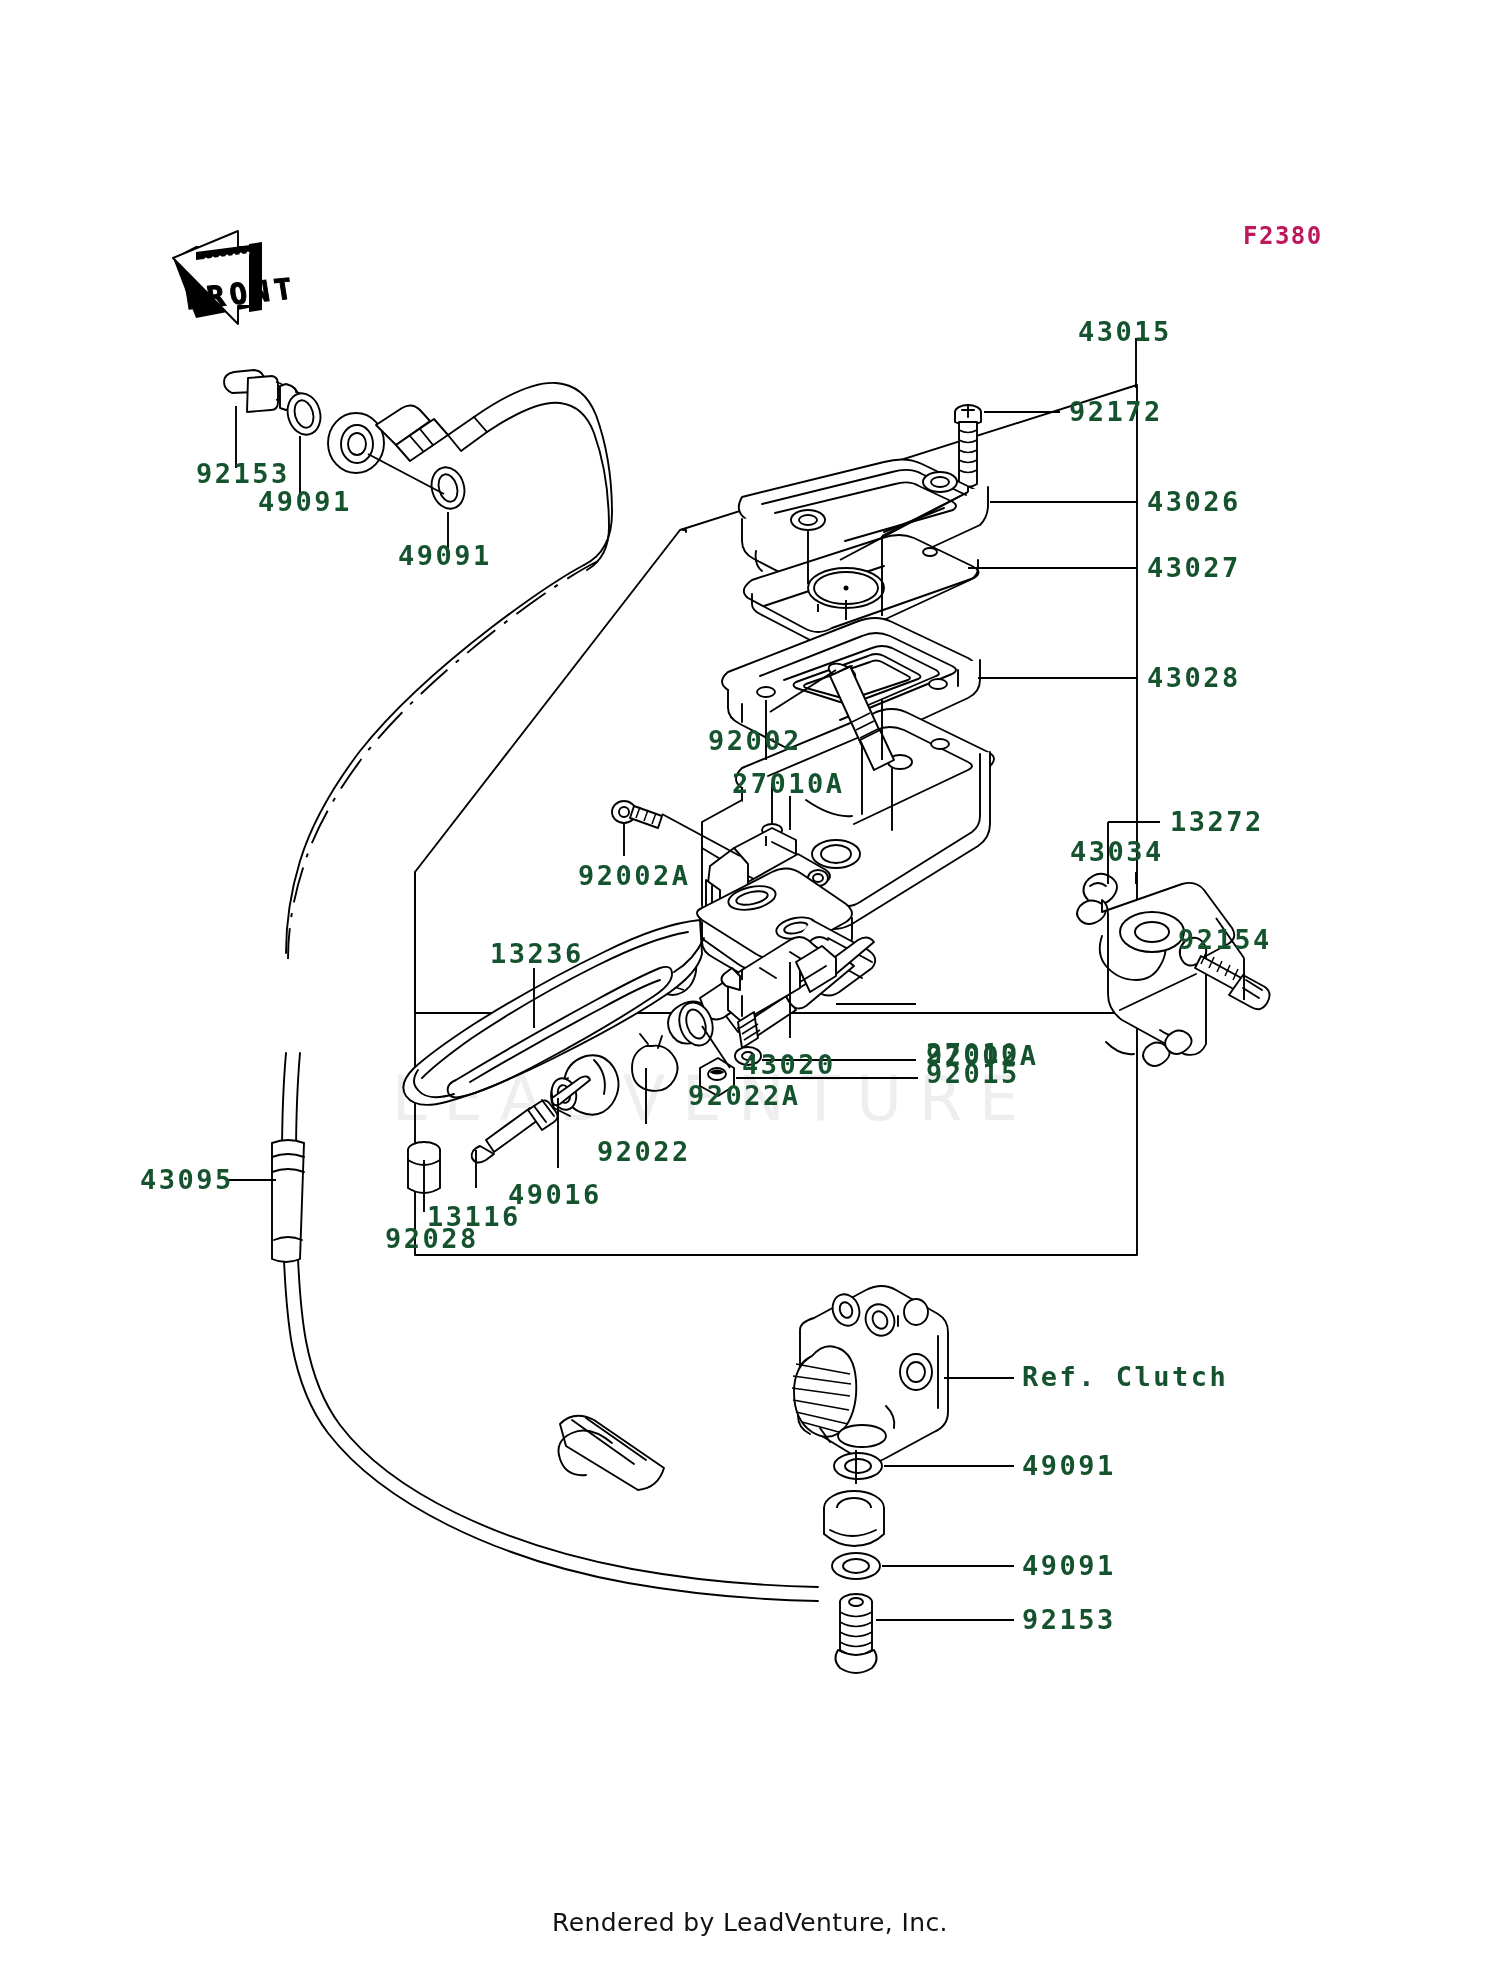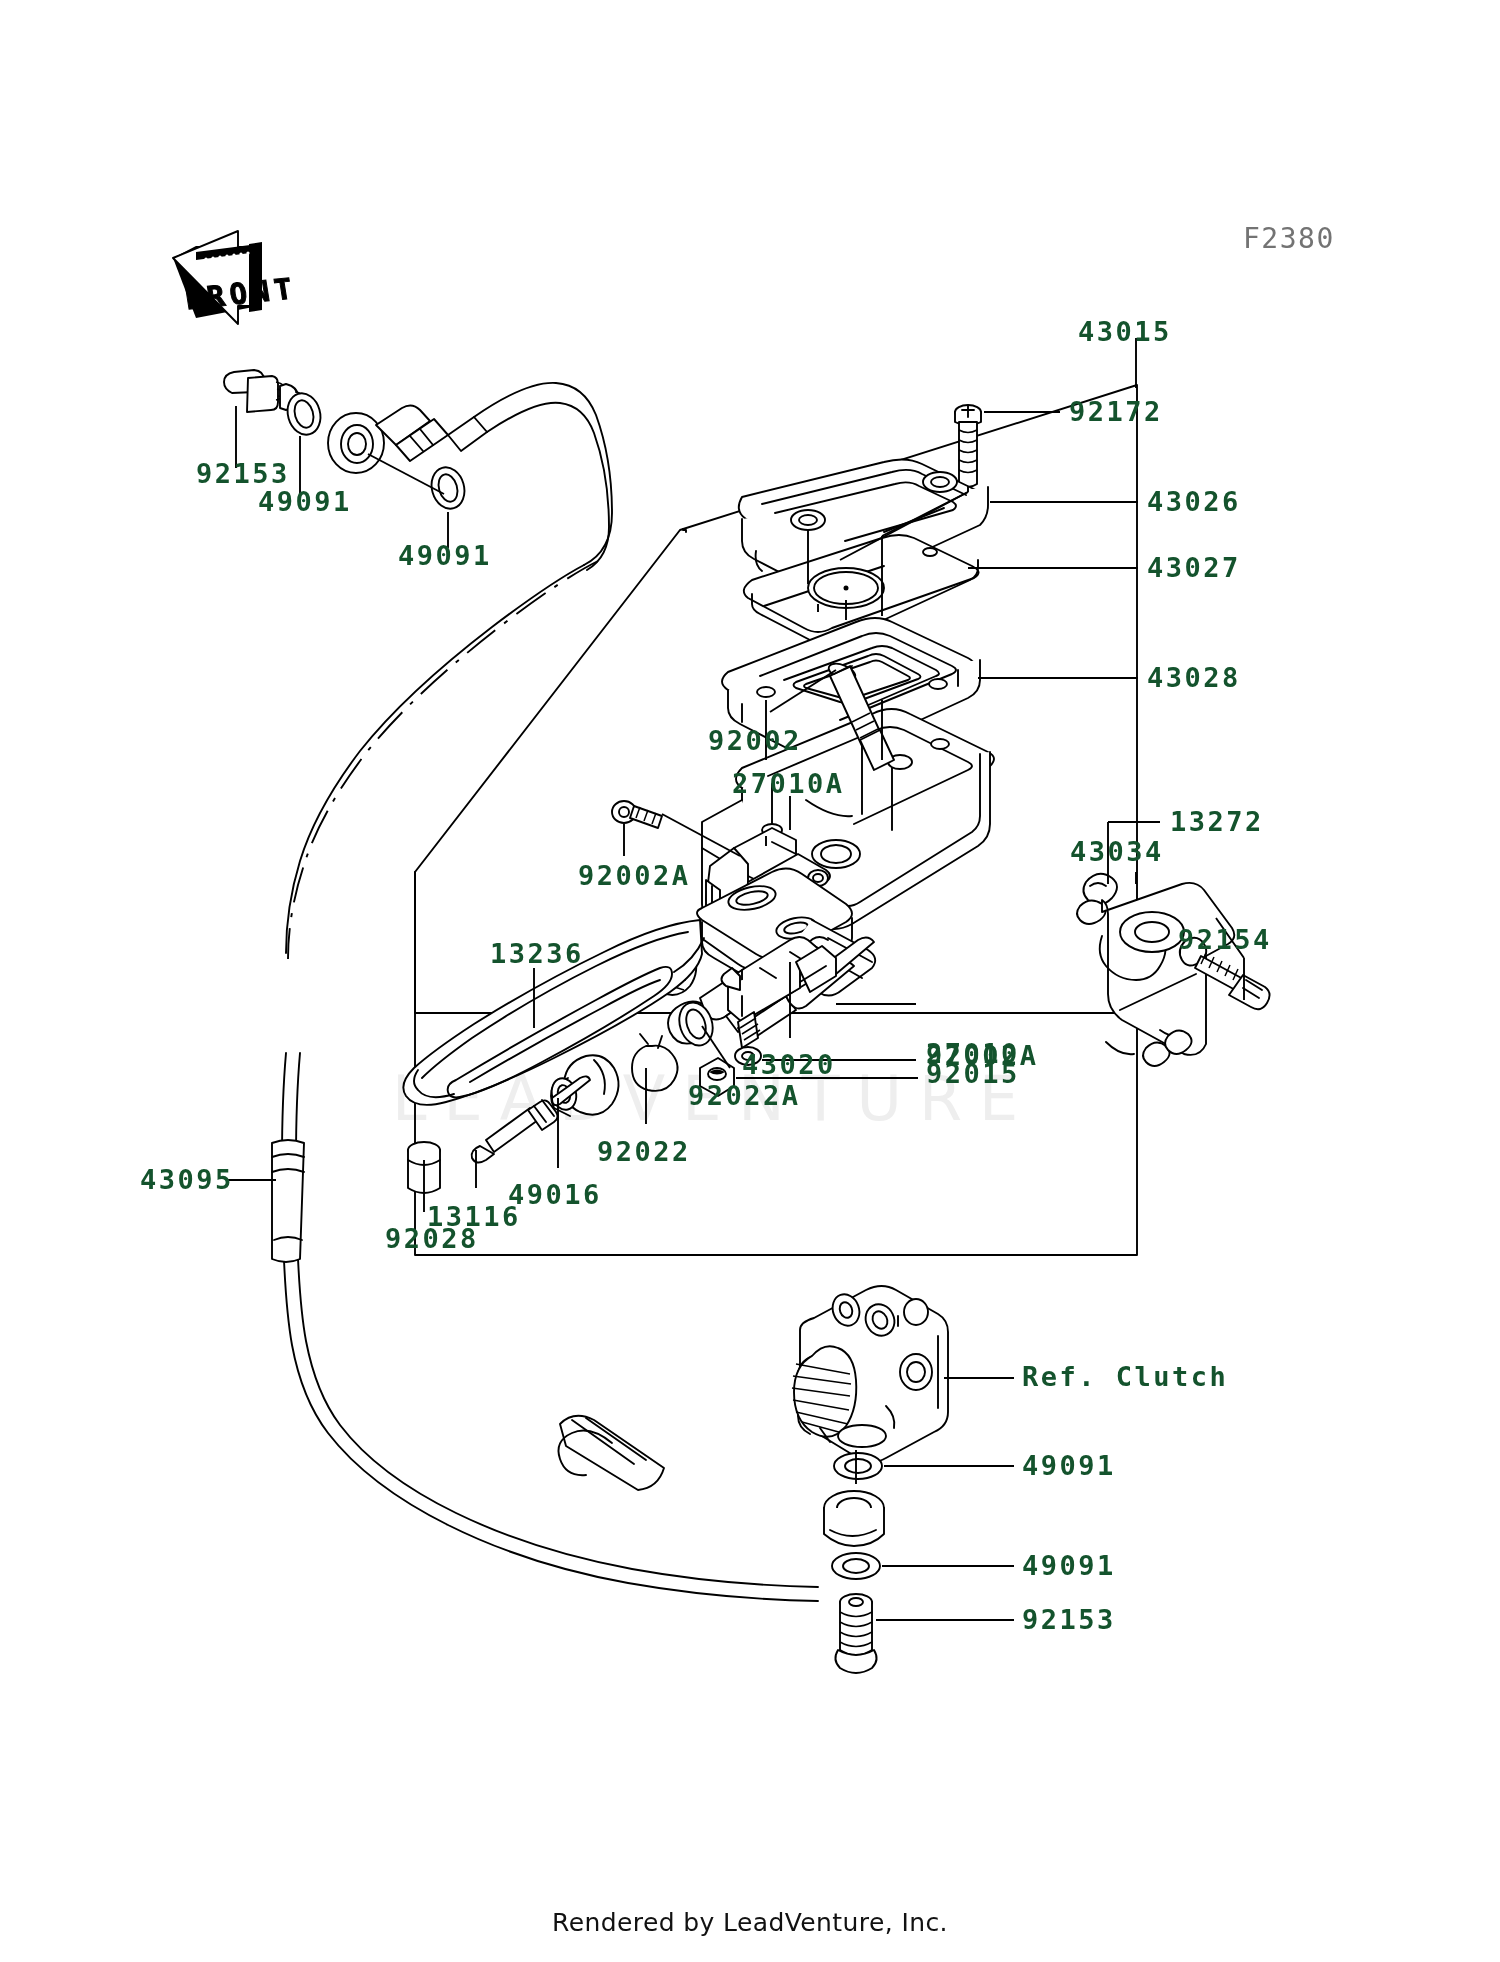--- a/index.html
+++ b/index.html
@@ -4,21 +4,21 @@
 <style>
   html,body{margin:0;padding:0;background:#ffffff;}
   body{width:1500px;height:1962px;position:relative;overflow:hidden;
        font-family:"DejaVu Sans Mono","Liberation Mono",monospace;}
   #stage{position:absolute;left:0;top:0;width:1500px;height:1962px;}
   svg#art{position:absolute;left:0;top:0;width:1500px;height:1962px;}
   .lbl{position:absolute;font-family:"DejaVu Sans Mono","Liberation Mono",monospace;
        font-weight:bold;font-size:27px;color:#14532d;letter-spacing:2.5px;
        white-space:nowrap;line-height:1;}
   .code{position:absolute;font-family:"DejaVu Sans Mono","Liberation Mono",monospace;
-        font-weight:normal;font-size:28px;letter-spacing:1.5px;color:#737373;}
+        font-weight:bold;font-size:24px;letter-spacing:1.5px;color:#be185d;}
   .foot{position:absolute;left:0;right:0;text-align:center;
         font-family:"DejaVu Sans","Liberation Sans",sans-serif;
         font-size:25px;color:#111;letter-spacing:.4px;}
   .wm{position:absolute;font-family:"DejaVu Sans","Liberation Sans",sans-serif;
       font-size:62px;font-weight:400;color:#eeeeee;letter-spacing:17px;
       white-space:nowrap;user-select:none;}
 </style>
 </head>
 <body>
 

